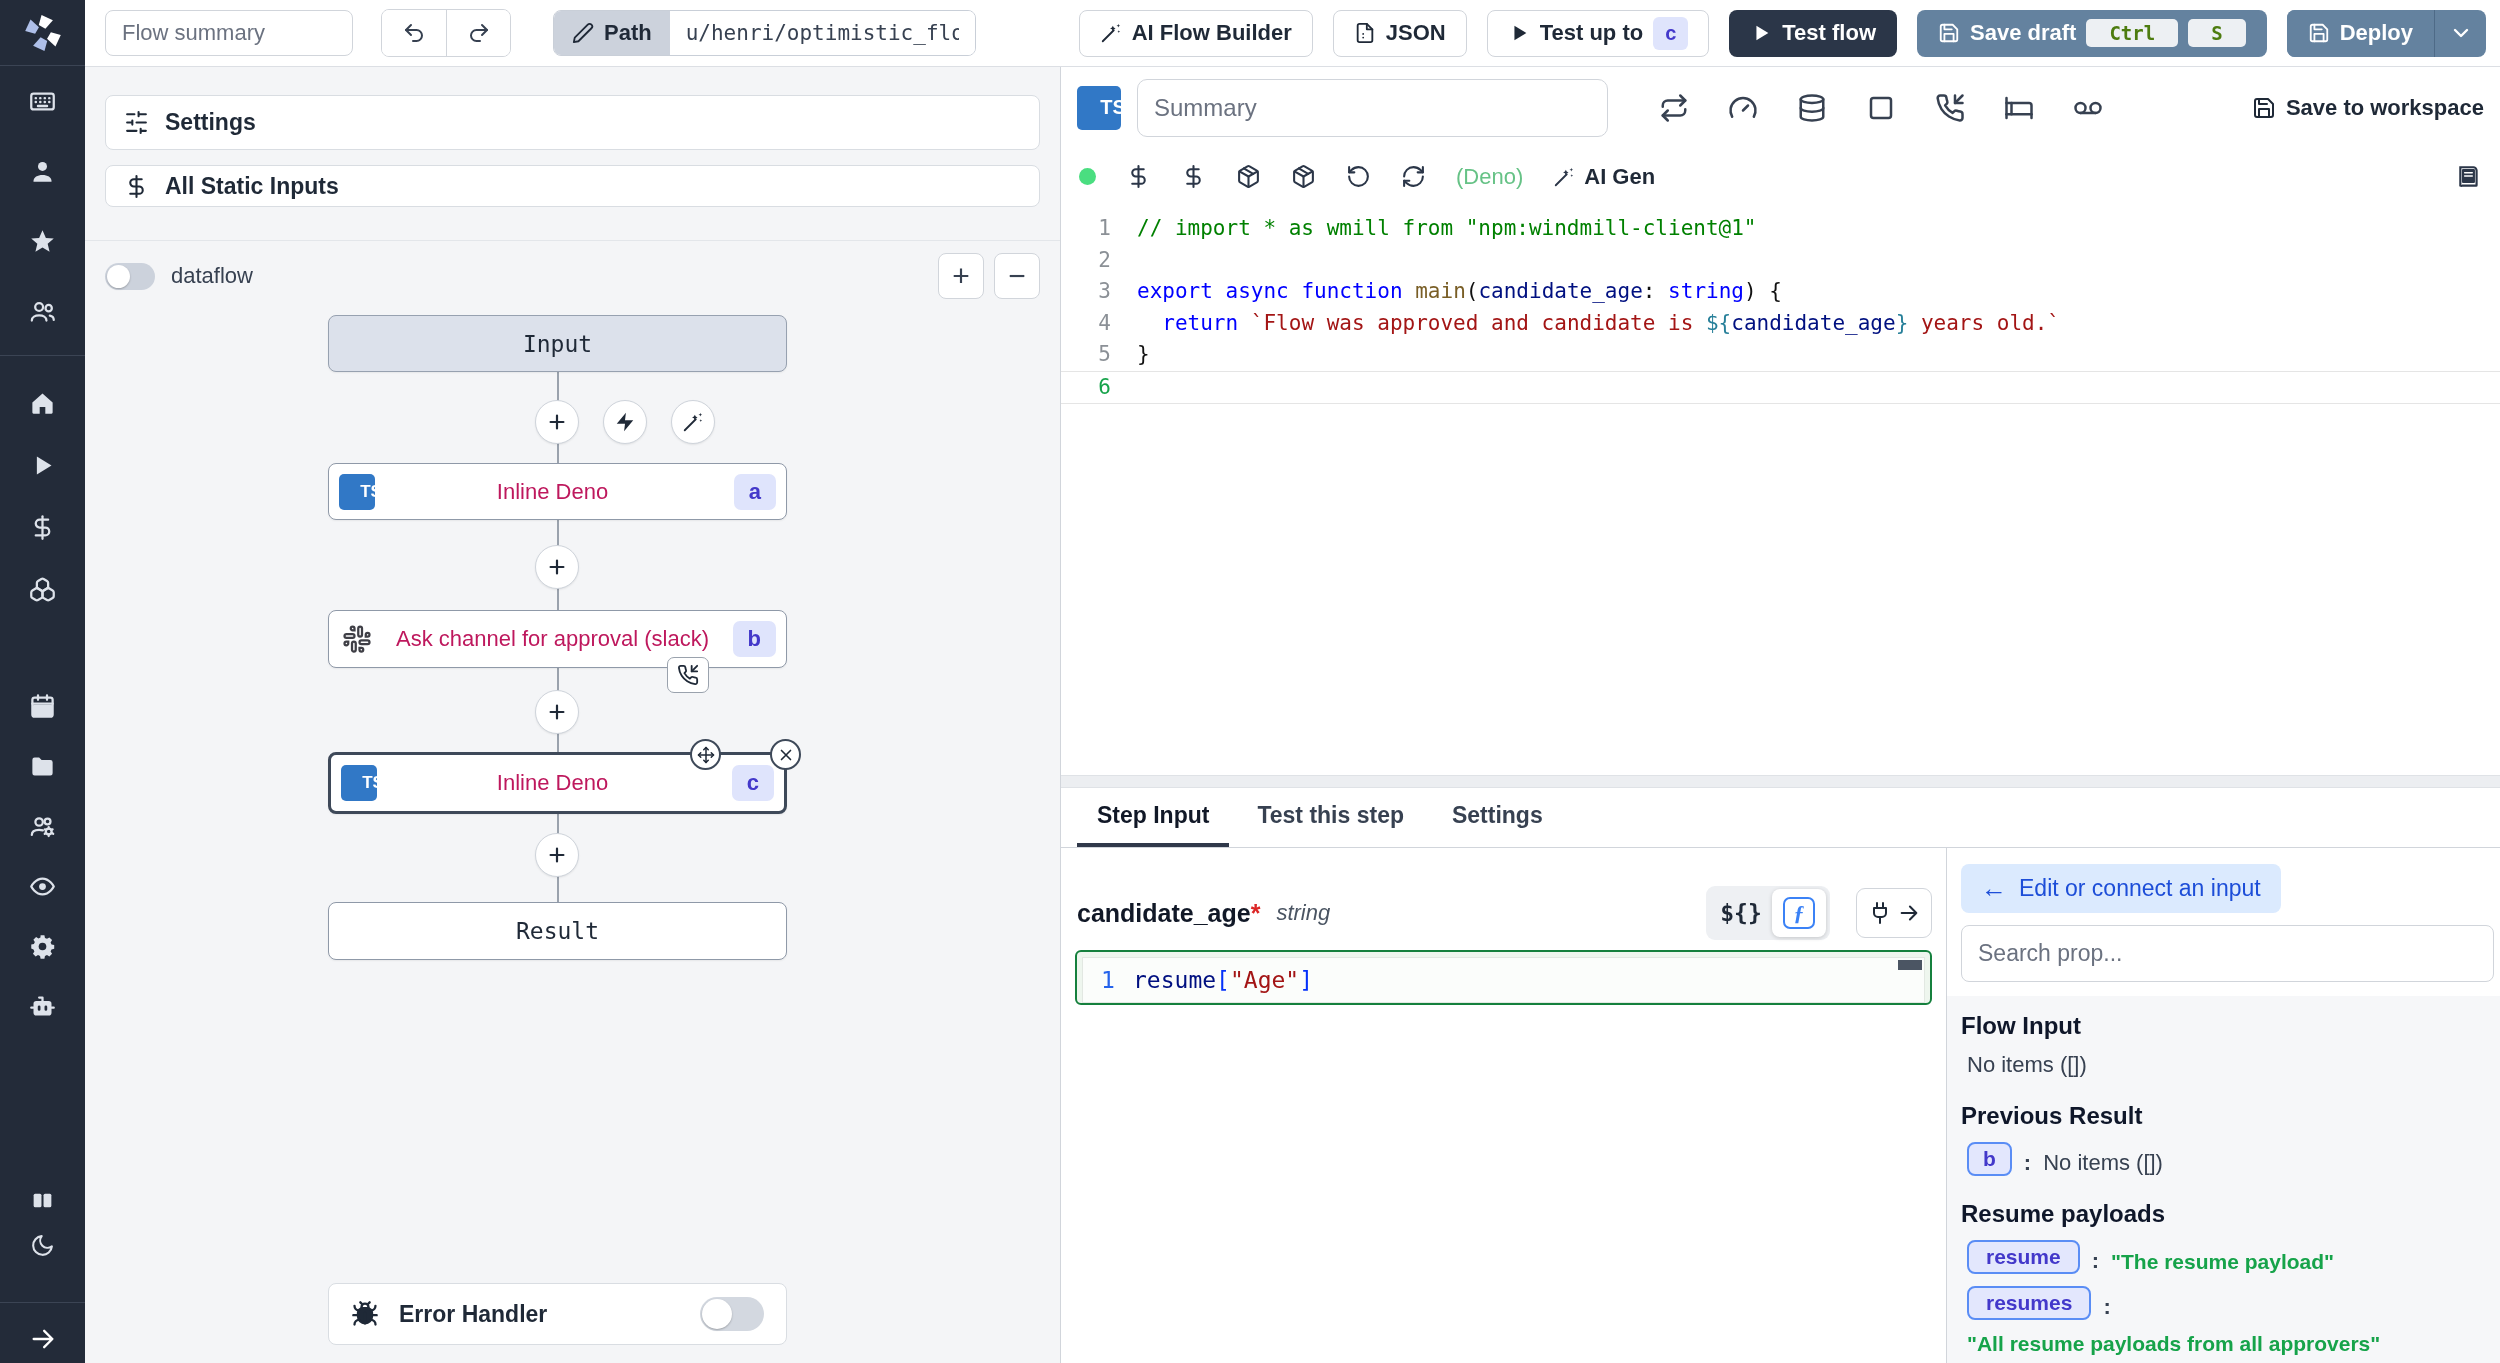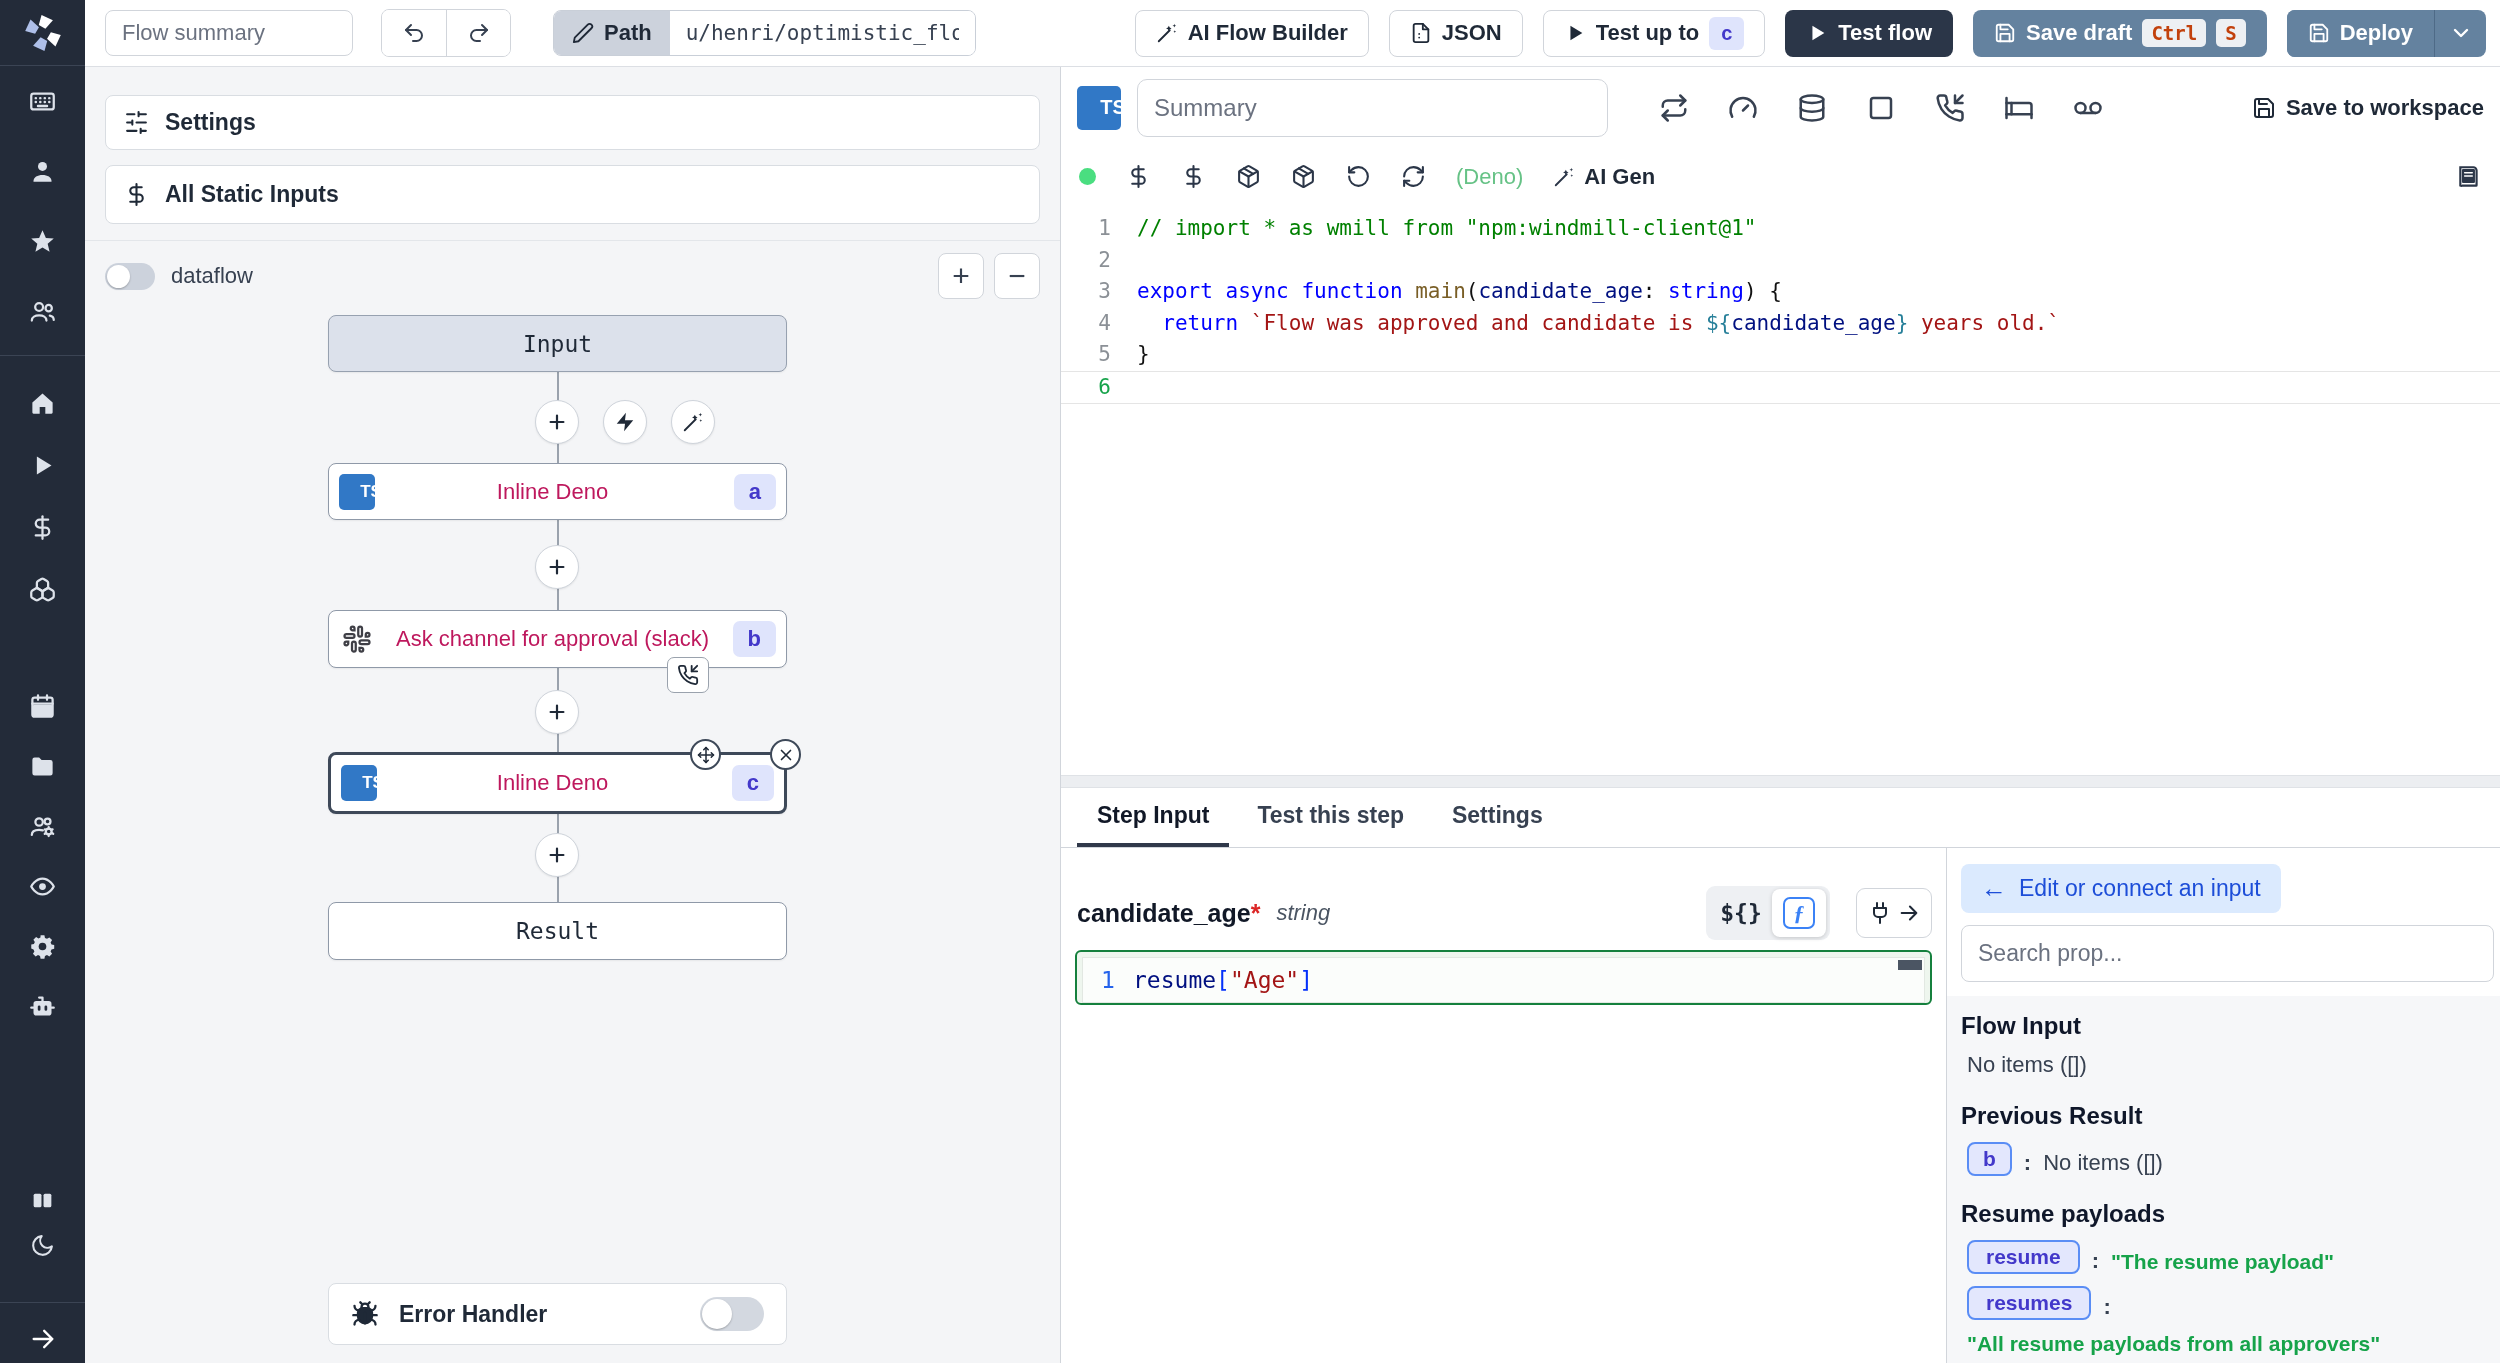--- a/index.html
+++ b/index.html
@@ -37,33 +37,33 @@
   .path-label { background:#ccd2dc; display:flex; align-items:center; gap:10px; padding:0 18px; font-weight:700; font-size:22px; color:#1f2937; }
   .path-label .icon { width:22px; height:22px; }
   .path-input { border:none; border-radius:0; height:44px; width:305px; font-size:21px; color:#374151; }
   .tb-right { margin-left:auto; display:flex; align-items:center; gap:20px; }
   .btn { display:inline-flex; align-items:center; gap:10px; height:47px; border-radius:8px; font-size:22px; font-weight:600; padding:0 20px; cursor:pointer; border:1px solid transparent; white-space:nowrap; }
   .btn .icon { width:22px; height:22px; }
   .btn-white { background:#fff; border-color:#d1d5db; color:#1f2937; }
   .btn-dark { background:#2b3648; color:#fff; }
   .btn-steel { background:#64829f; color:#fff; }
   .badge-c { background:#dfe4fc; color:#4338ca; font-weight:700; font-size:20px; border-radius:6px; padding:5px 12px; }
-  .kbd { background:#edf0f3; color:#c2410c; border-radius:5px; padding:3px 9px; font-size:19px; font-weight:600; font-family:"DejaVu Sans Mono",monospace; }
+  .kbd { background:#edf0f3; color:#4d7c0f; border-radius:5px; padding:3px 23px; font-size:19px; font-weight:600; font-family:"DejaVu Sans Mono",monospace; }
   .deploy-group { display:flex; align-items:stretch; background:#64829f; border-radius:8px; overflow:hidden; }
   .deploy-group .btn { border-radius:0; }
   .deploy-caret { display:flex; align-items:center; justify-content:center; width:52px; border-left:1px solid #54719017; border-left-color:#4e6a87; color:#fff; cursor:pointer; }
   .deploy-caret .icon { width:24px; height:24px; }
 
   
   .flow-panel { position:absolute; left:85px; top:67px; width:975px; height:1296px; background:#f4f5f7; z-index:5; }
   .card { position:absolute; left:20px; right:20px; background:#fff; border:1px solid #d9dde2; border-radius:8px; display:flex; align-items:center; gap:16px; padding:0 18px; cursor:pointer; }
   .card .icon { width:25px; height:25px; color:#1f2937; }
   .card-label { font-size:23px; font-weight:600; color:#1f2937; }
   .settings-card { top:28px; height:55px; }
-  .static-card { top:98px; height:59px; }
+  .static-card { top:98px; height:42px; }
   .panel-sep { position:absolute; left:0; right:0; top:173px; border-top:1px solid #e3e6ea; }
   .dataflow-row { position:absolute; left:20px; right:20px; top:186px; height:46px; display:flex; align-items:center; gap:16px; }
   .toggle { width:50px; height:27px; border-radius:999px; background:#ccd2dc; position:relative; cursor:pointer; flex:0 0 auto; }
   .toggle .knob { position:absolute; left:2px; top:2px; width:23px; height:23px; border-radius:50%; background:#fff; box-shadow:0 1px 2px rgba(0,0,0,.25); }
   .dataflow-label { font-size:22px; color:#374151; }
   .zoom-btns { margin-left:auto; display:flex; gap:10px; }
   .zoom-btn { width:46px; height:46px; background:#fff; border:1px solid #d1d5db; border-radius:8px; font-size:30px; color:#374151; display:flex; align-items:center; justify-content:center; cursor:pointer; }
 
   .connector { position:absolute; left:472px; top:305px; width:2px; height:532px; background:#9aa2ad; }
   .gnode { position:absolute; left:243px; width:459px; height:57px; background:#fff; border:1px solid #8f99a8; border-radius:8px; display:flex; align-items:center; padding:0 10px; cursor:pointer; box-shadow:0 1px 2px rgba(0,0,0,.06); }

